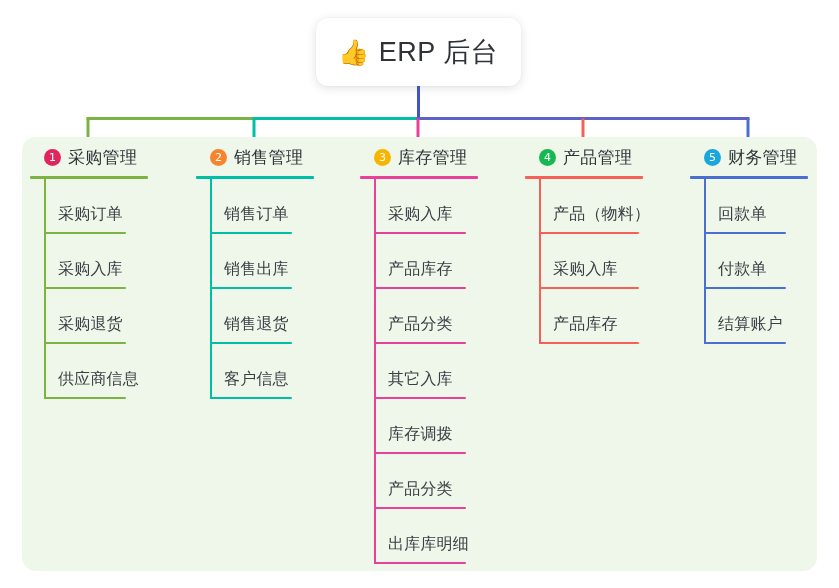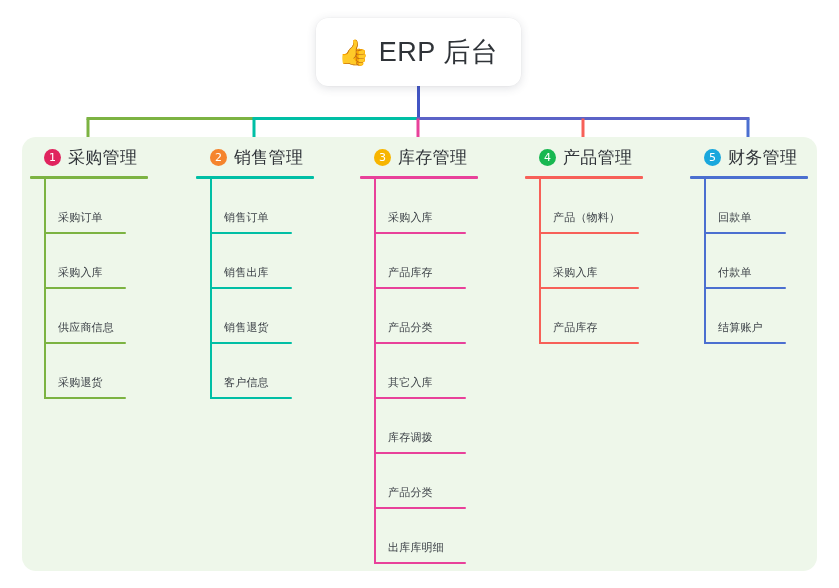--- a/index.html
+++ b/index.html
@@ -123,21 +123,21 @@
   }
   .item {
     position: relative;
     height: 55px;
     box-sizing: border-box;
   }
   .item-label {
     position: absolute;
     left: 28px;
     bottom: 9px;
-    font-size: 11px;
+    font-size: 16px;
     color: #3a3f45;
     white-space: nowrap;
     letter-spacing: 0.2px;
     text-align: right;
   }
   .item-rule {
     position: absolute;
     left: 14px;
     bottom: 0;
     height: 2px;
@@ -182,27 +182,27 @@
           <div class="spine" style="background: rgb(124, 179, 66); height: 220px;"></div>
           <div class="item">
             <span class="item-label">采购订单</span>
             <div class="item-rule" style="width: 82px; background: rgb(124, 179, 66);"></div>
           </div>
           <div class="item">
             <span class="item-label">采购入库</span>
             <div class="item-rule" style="width: 82px; background: rgb(124, 179, 66);"></div>
           </div>
           <div class="item">
+            <span class="item-label">采购退货</span>
+            <div class="item-rule" style="width: 82px; background: rgb(124, 179, 66);"></div>
+          </div>
+          <div class="item">
             <span class="item-label">供应商信息</span>
             <div class="item-rule" style="width: 82px; background: rgb(124, 179, 66);"></div>
           </div>
-          <div class="item">
-            <span class="item-label">采购退货</span>
-            <div class="item-rule" style="width: 82px; background: rgb(124, 179, 66);"></div>
-          </div>
         </div>
       </div>
       <div class="column" style="left: 196px; width: 160px;">
         <div class="col-head">
           <span class="badge" style="background: rgb(245, 132, 45);">2</span>
           <span class="col-title">销售管理</span>
         </div>
         <div class="head-rule" style="width: 118px; background: rgb(0, 191, 165);"></div>
         <div class="items">
           <div class="spine" style="background: rgb(0, 191, 165); height: 220px;"></div>

